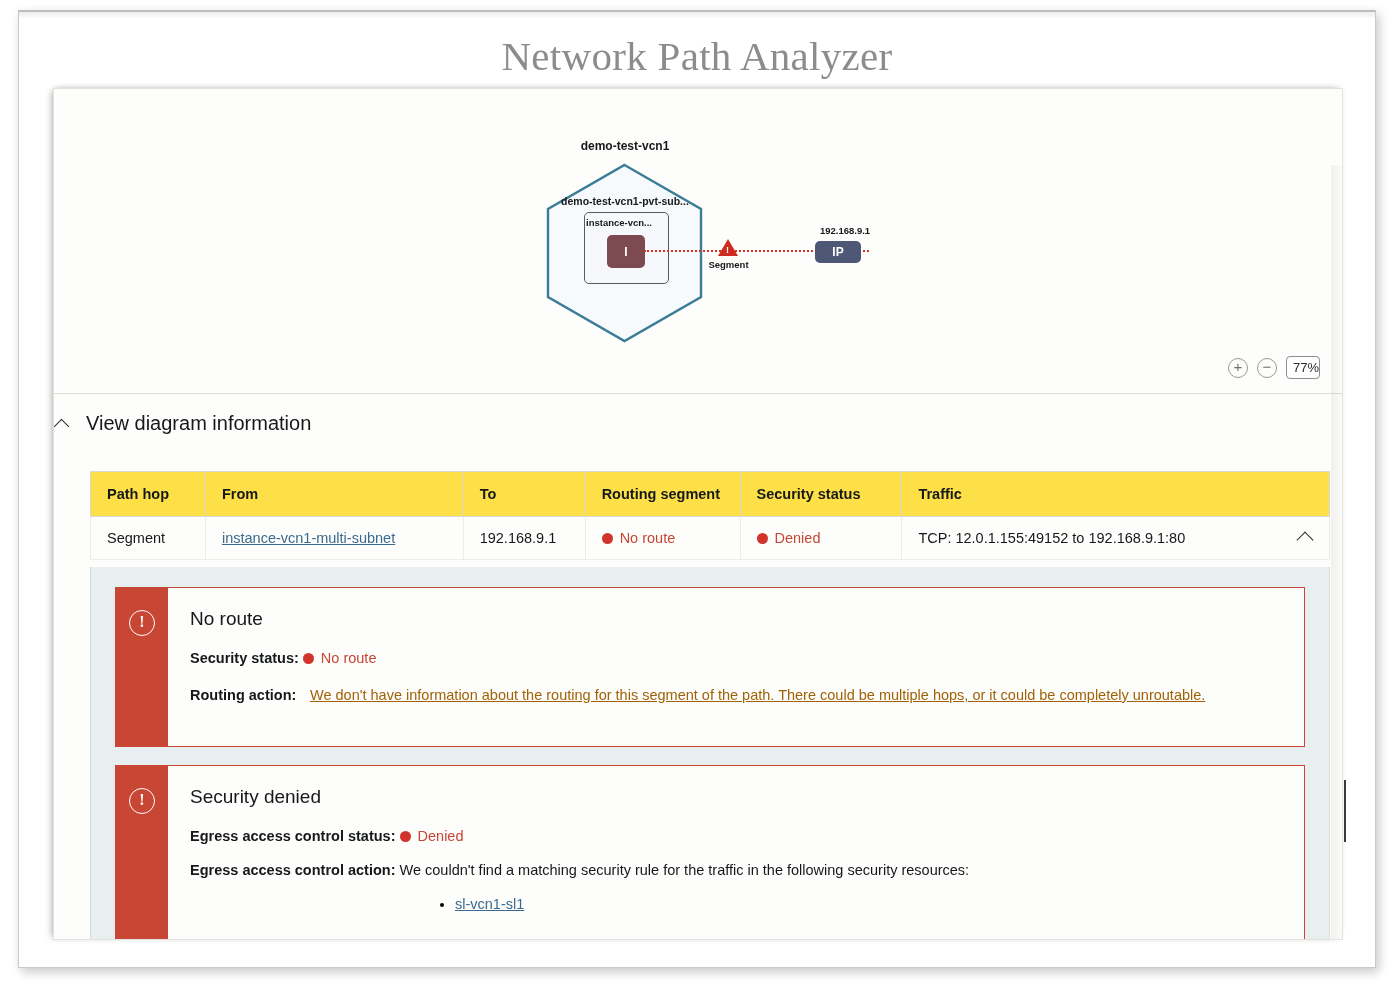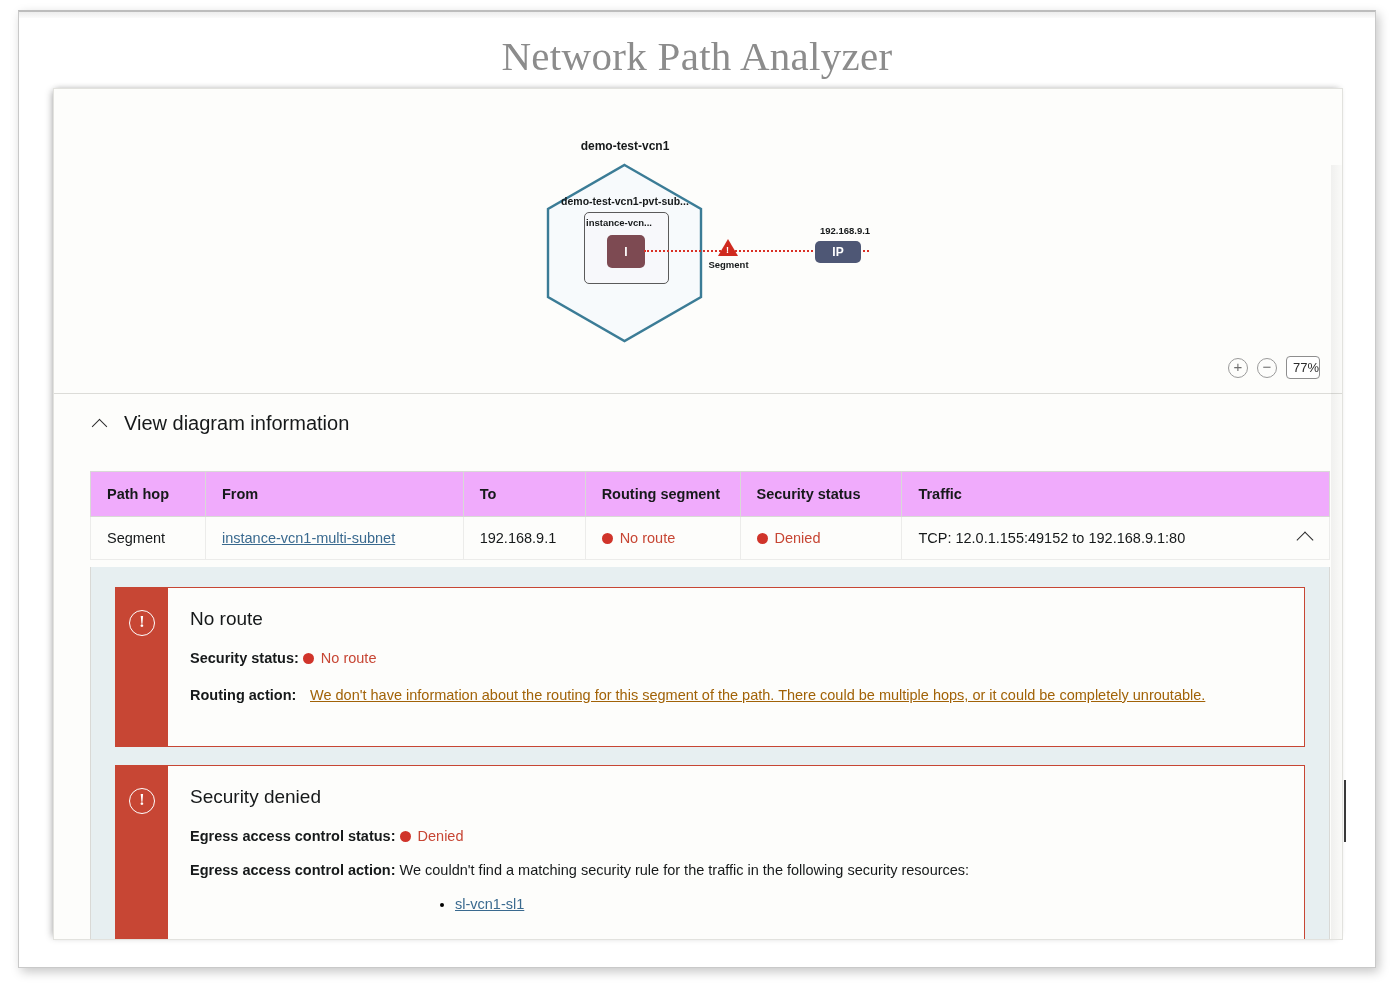--- a/index.html
+++ b/index.html
@@ -138,21 +138,21 @@
     width:34px; height:23px;
     border:1.2px solid #8e8e8e; border-radius:4px;
     background:#fff;
     display:flex; align-items:center; justify-content:space-between;
     padding:0 6px; font-size:13px; color:#2b2b2b;
   }
 
   
   #disclosure-row {
     position:absolute; left:0; top:306px; width:100%; height:56px;
-    display:flex; align-items:center; padding-left:38px; gap:16px;
+    display:flex; align-items:center; gap:16px;
   }
   #disclosure-chevron {
     width:16px; height:16px; position:relative; cursor:pointer;
   }
   #disclosure-chevron::before {
     content:""; position:absolute; left:2px; top:6px;
     width:10px; height:10px;
     border-left:1.6px solid #2b2b2b; border-top:1.6px solid #2b2b2b;
     transform: rotate(45deg);
   }
@@ -163,21 +163,21 @@
     position:absolute; left:36px; top:382px;
     width:1240px;
     border-collapse:collapse;
     background:#fdfdfb;
   }
   #path-table th {
     text-align:left;
     font-size:14.5px; font-weight:bold; color:#16191a;
     padding:14px 0 14px 16px;
     border:1px solid #d9d9d6;
-    background:#f0abfc;
+    background:#fde047;
   }
   #path-table td {
     font-size:14.5px; color:#16191a;
     padding:13px 0 13px 16px;
     border-left:1px solid #ececea;
     border-right:1px solid #ececea;
     border-bottom:1px solid #ececea;
     background:#fdfdfb;
     vertical-align:middle;
   }

